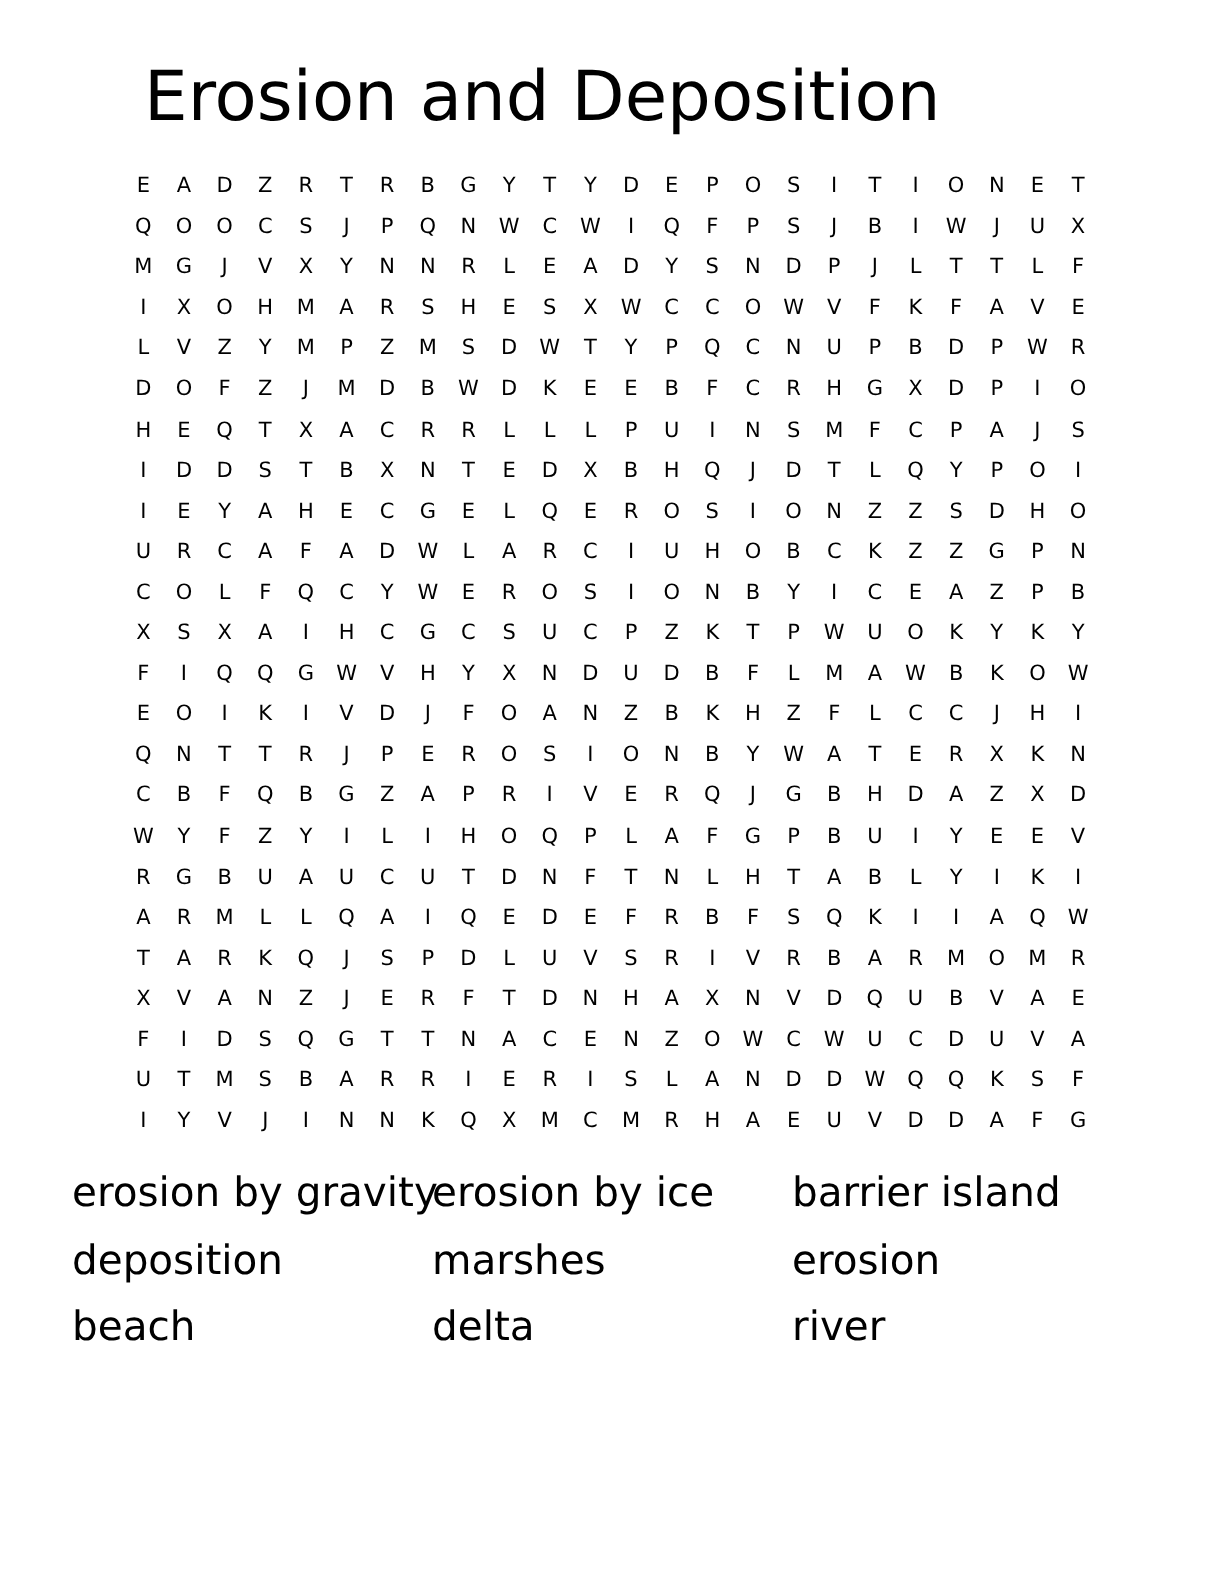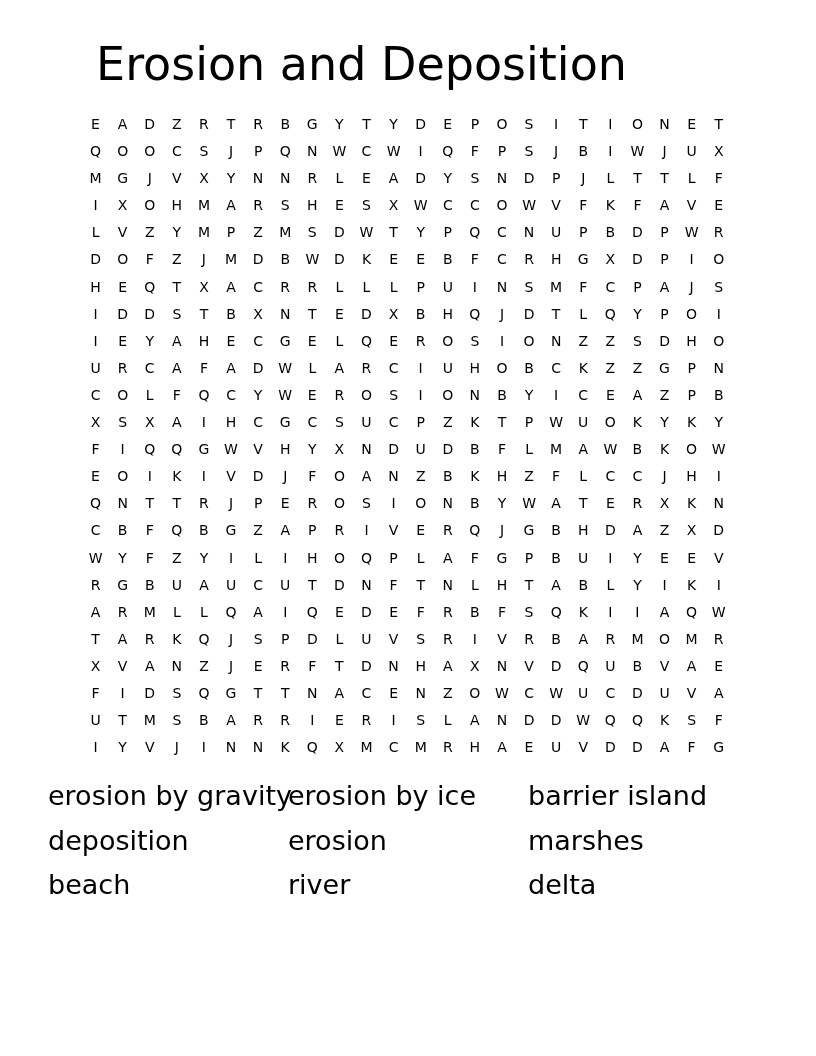--- a/index.html
+++ b/index.html
@@ -611,18 +611,18 @@
     <div class="cell">A</div>
     <div class="cell">F</div>
     <div class="cell">G</div>
   </div>
 
 <div class="words" id="words">
     <div class="word">erosion by gravity</div>
     <div class="word">erosion by ice</div>
     <div class="word">barrier island</div>
     <div class="word">deposition</div>
+    <div class="word">marshes</div>
     <div class="word">erosion</div>
-    <div class="word">marshes</div>
     <div class="word">beach</div>
+    <div class="word">delta</div>
     <div class="word">river</div>
-    <div class="word">delta</div>
   </div>
 
 </body></html>

